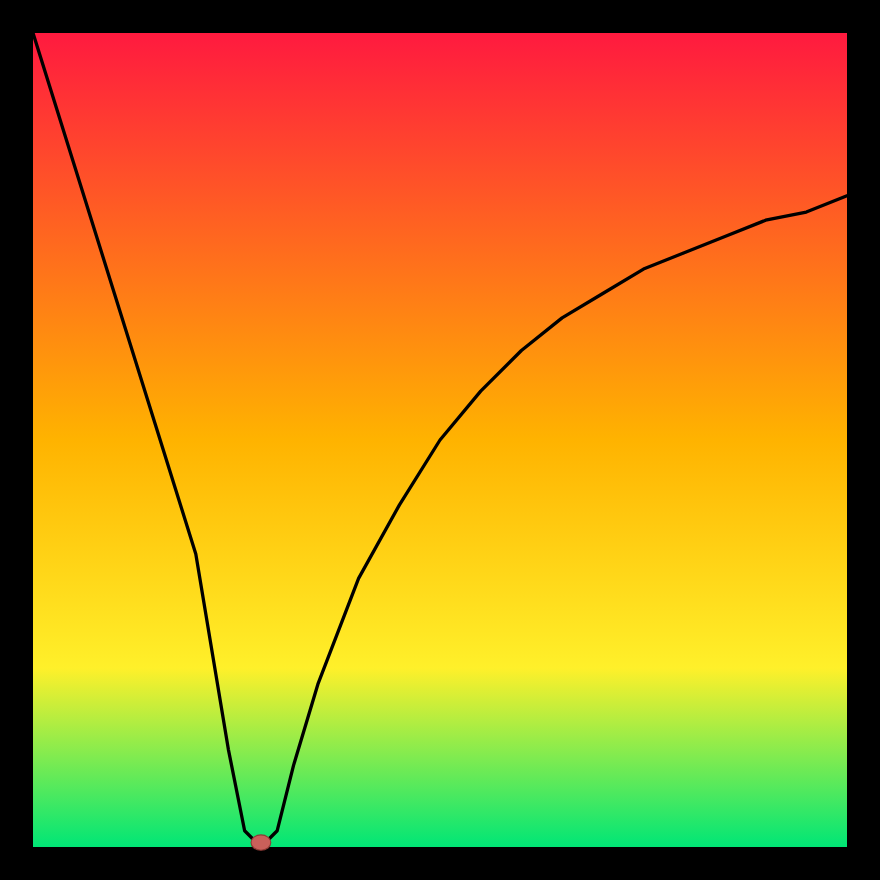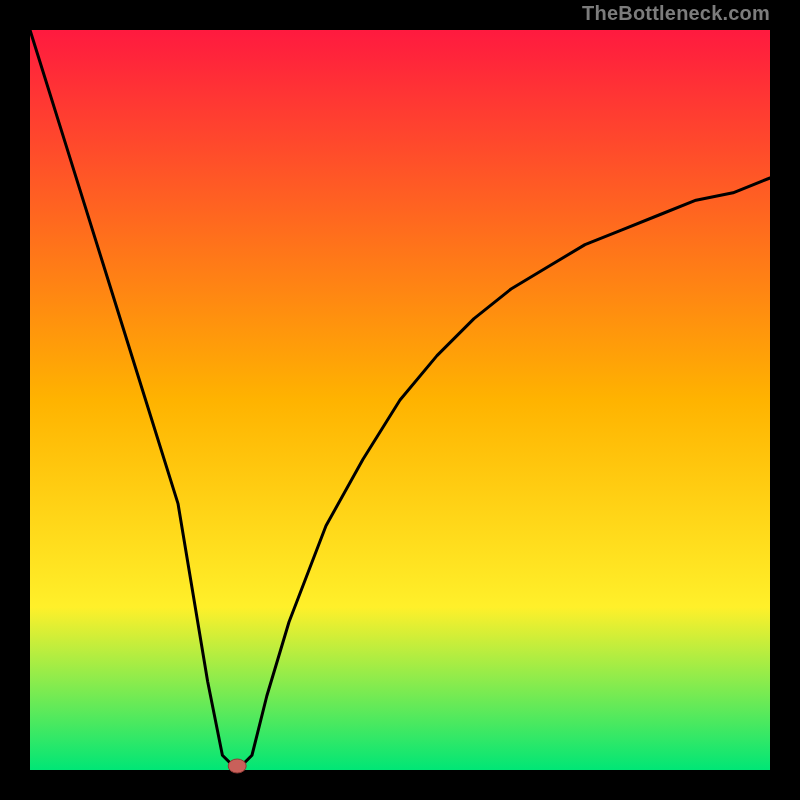--- a/index.html
+++ b/index.html
@@ -42,21 +42,20 @@
     width: 740px;
     height: 740px;
     overflow: visible;
   }
 </style>
 </head>
 <body>
 
 <div class="frame">
 
-  <div class="watermark">TheBottleneck.com</div>
 
   <div class="plot" id="plot-bg" style="background: linear-gradient(rgb(255, 26, 63) 0%, rgb(255, 179, 0) 50%, rgb(255, 240, 42) 78%, rgb(0, 230, 118) 100%);"></div>
 
   <svg class="curve" viewBox="0 0 740 740" preserveAspectRatio="none">
     <path id="curve-path" fill="none" stroke-width="3" stroke-linejoin="round" stroke-linecap="round" d="M0.0 0.0 L37.0 118.4 L74.0 236.8 L111.0 355.2 L148.0 473.6 L177.6 651.2 L192.4 725.2 L207.2 740.0 L222.0 725.2 L236.8 666.0 L259.0 592.0 L296.0 495.8 L333.0 429.2 L370.0 370.0 L407.0 325.6 L444.0 288.6 L481.0 259.0 L518.0 236.8 L555.0 214.6 L592.0 199.8 L629.0 185.0 L666.0 170.2 L703.0 162.8 L740.0 148.0" stroke="#000000"></path>
     <ellipse id="marker-dot" rx="9" ry="7" cx="207.2" cy="736.0" fill="#c9605a" stroke="#8f3a35" stroke-width="1"></ellipse>
   </svg>
 
 </div>
 

